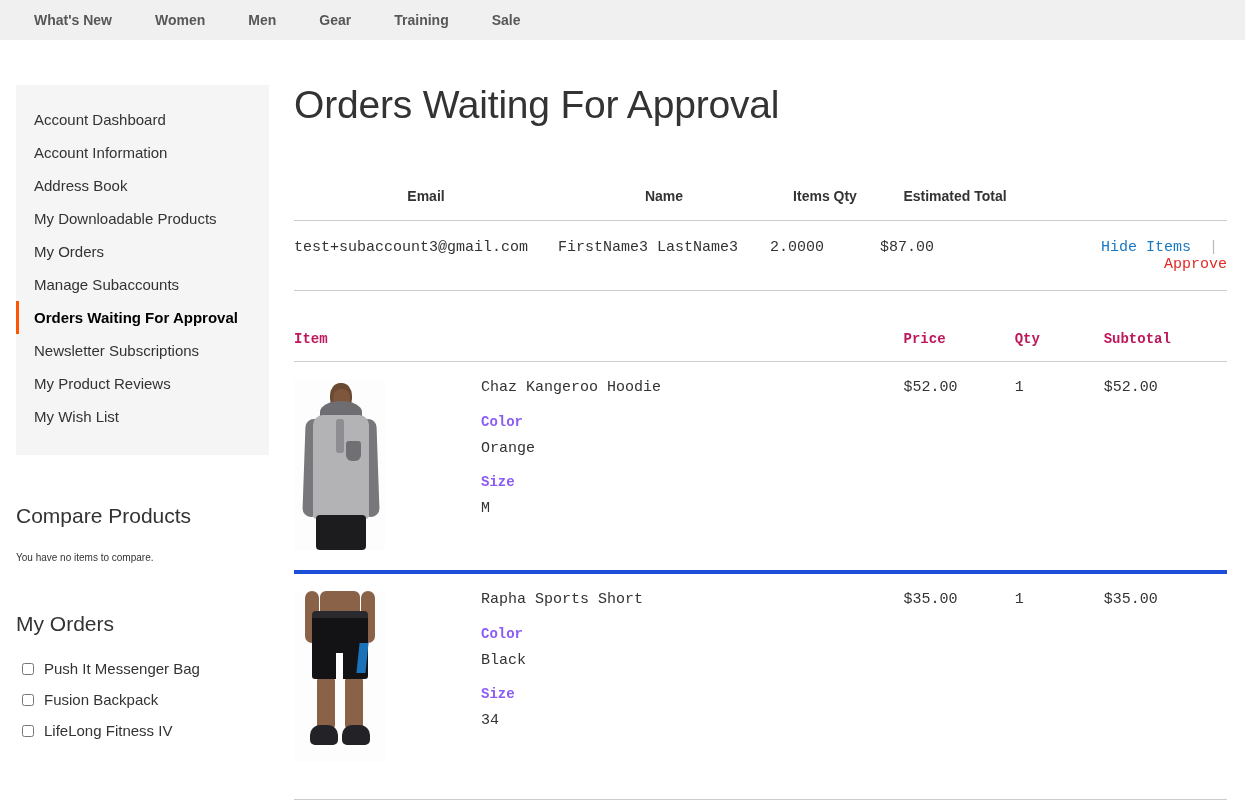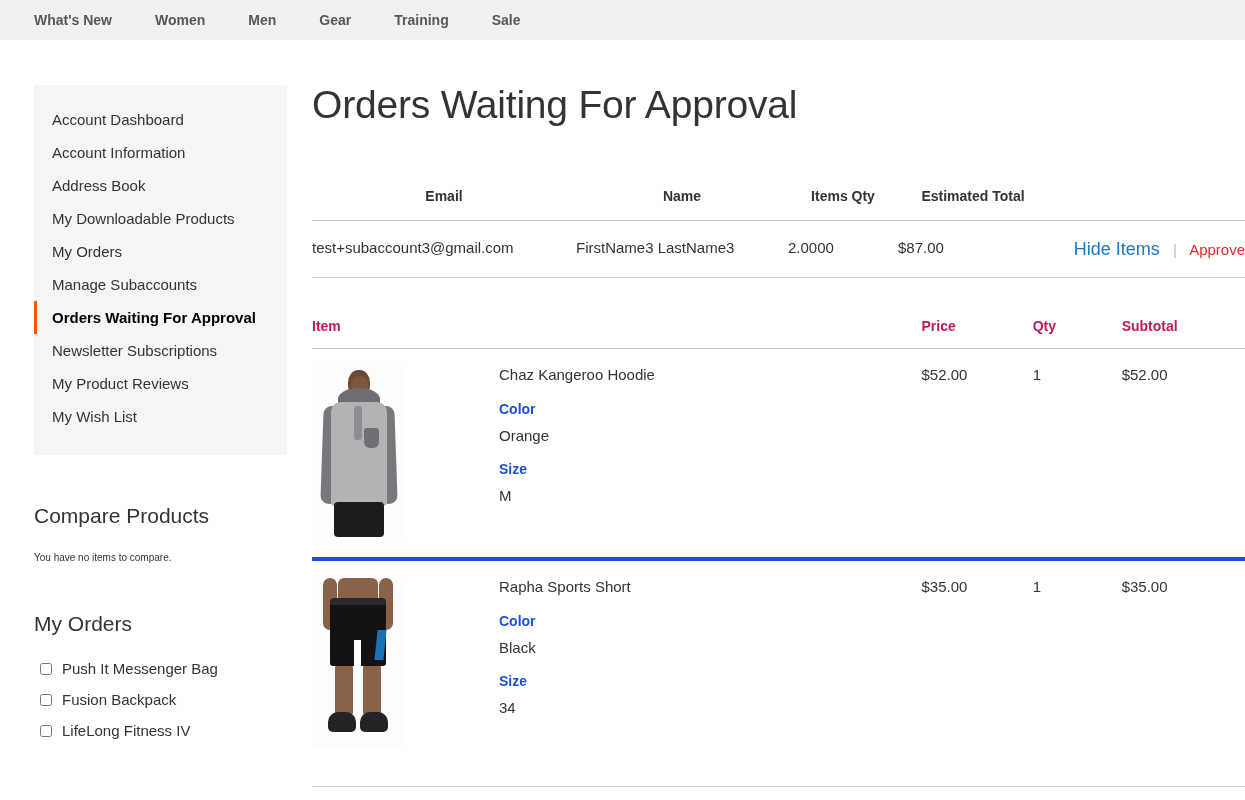--- a/index.html
+++ b/index.html
@@ -32,21 +32,21 @@
   .topnav a:last-child { margin-right: 0; }
 
   
   .page {
     display: flex;
     align-items: flex-start;
     padding-top: 45px;
   }
 
   
-  .sidebar { width: 253px; margin-left: 34px; flex: 0 0 253px; }
+  .sidebar { width: 253px; margin-left: 16px; flex: 0 0 253px; }
   .account-nav {
     background: #f5f5f5;
     padding: 18px 0 22px 0;
   }
   .account-nav-item {
     position: relative;
     padding: 7px 18px 7px 18px;
     font-size: 15px;
     line-height: 19px;
     color: #333333;
@@ -111,32 +111,33 @@
     padding: 0 0 16px 0;
     vertical-align: bottom;
     border-bottom: 1px solid #cccccc;
   }
   table.orders td {
     font-size: 15px;
     color: #333333;
     padding: 18px 0 17px 0;
     vertical-align: top;
     border-bottom: 1px solid #cccccc;
+    font-family: Liberation Mono, monospace;
   }
   .col-email { width: 264px; }
   .col-name  { width: 212px; }
   .col-qty   { width: 110px; }
   .col-total { width: 150px; }
   .col-act   { width: 197px; }
 
   td.actions { text-align: right; padding-right: 0; }
   .link-show {
     color: #1979c3;
     text-decoration: none;
-    font-size: 18px;
+    font-size: 15px;
     cursor: pointer;
   }
   .sep { color: #bbbbbb; margin: 0 9px; }
   .link-approve {
     color: #e02b27;
     text-decoration: none;
     font-size: 15px;
     cursor: pointer;
   }
 
@@ -161,21 +162,21 @@
     vertical-align: top;
   }
   .icol-item  { width: 185px; }
   .icol-desc  { width: 418px; }
   .icol-price { width: 110px; }
   .icol-qty   { width: 88px; }
   .icol-sub   { width: 122px; }
   table.items tr:last-child td { border-bottom: none; }
 
   .prod-name { font-size: 15px; color: #333333; margin-bottom: 18px; }
-  .opt-label { font-size: 14px; font-weight: bold; color: #1d4ed8; margin-bottom: 10px; }
+  .opt-label { font-size: 14px; font-weight: bold; color: #8b5cf6; margin-bottom: 10px; }
   .opt-value { font-size: 15px; color: #333333; margin-bottom: 17px; }
   .opt-value:last-child { margin-bottom: 0; }
 
   
   .thumb { width: 91px; height: 171px; position: relative; overflow: hidden; background: #ffffff; }
   .thumb .bg { position: absolute; inset: 0; background: #fdfdfd; }
 
   
   .h-head { position: absolute; left: 36px; top: 4px; width: 22px; height: 27px;
             background: #6b4a34; border-radius: 46% 46% 42% 42%; }

